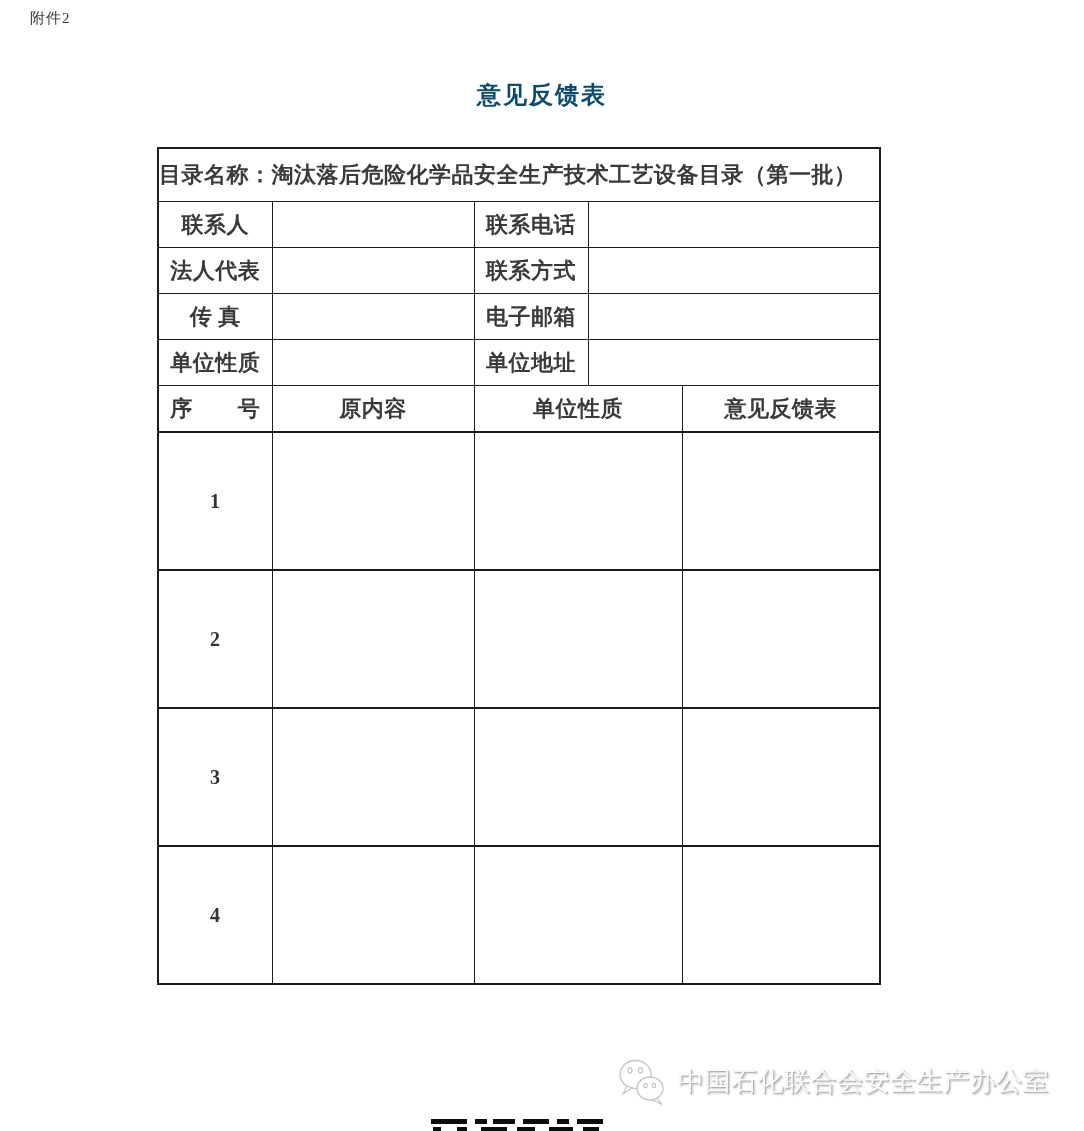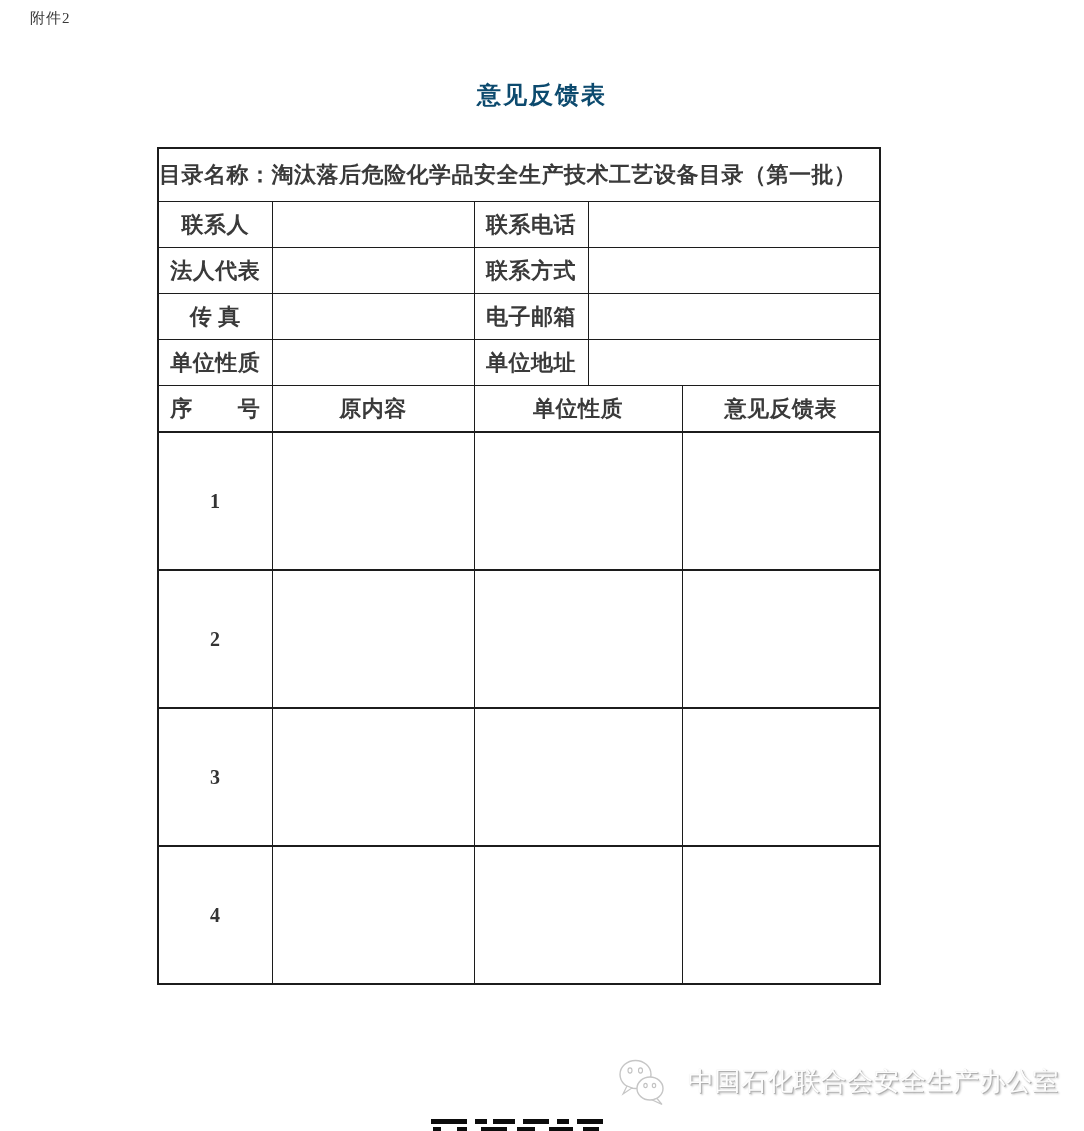--- a/index.html
+++ b/index.html
@@ -40,21 +40,21 @@
   tr.r-catalog td{height:52px;}
   tr.r-unit td{height:46px;}
   tr.r-info td{height:45px;}
   tr.r-head td{height:45px;}
   tr.r-num td{height:136px;border-top-width:2px;}
   td.left{padding-left:12px;text-align:left;}
   td.lbl{text-align:center;}
   td.num{text-align:center;font-size:20px;color:#333333;}
   .footer{
     position:absolute;left:616px;top:1056px;
-    display:flex;align-items:center;gap:22px;
+    display:flex;align-items:center;gap:12px;
   }
   .wechat-icon{display:block;}
   .account-name{
     font-family:"DejaVu Sans","Liberation Sans",sans-serif;
     font-size:26px;
     letter-spacing:0.5px;
     color:#fdfdfd;
     text-shadow:1px 1px 0 #b0b0b0, 2px 2px 2px #c6c6c6, 0 0 1px #e2e2e2;
   }
   .fragment{

